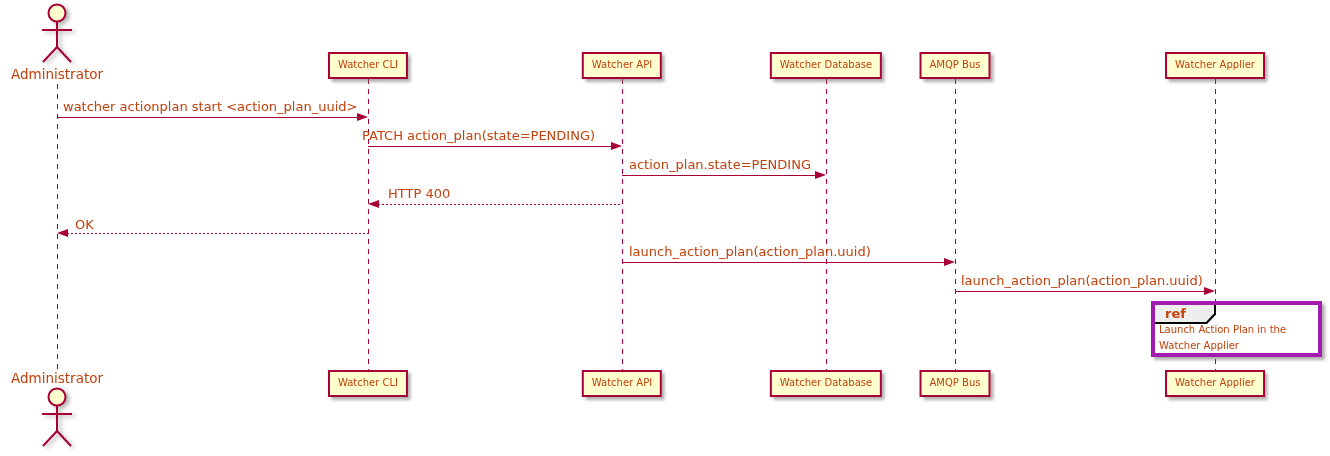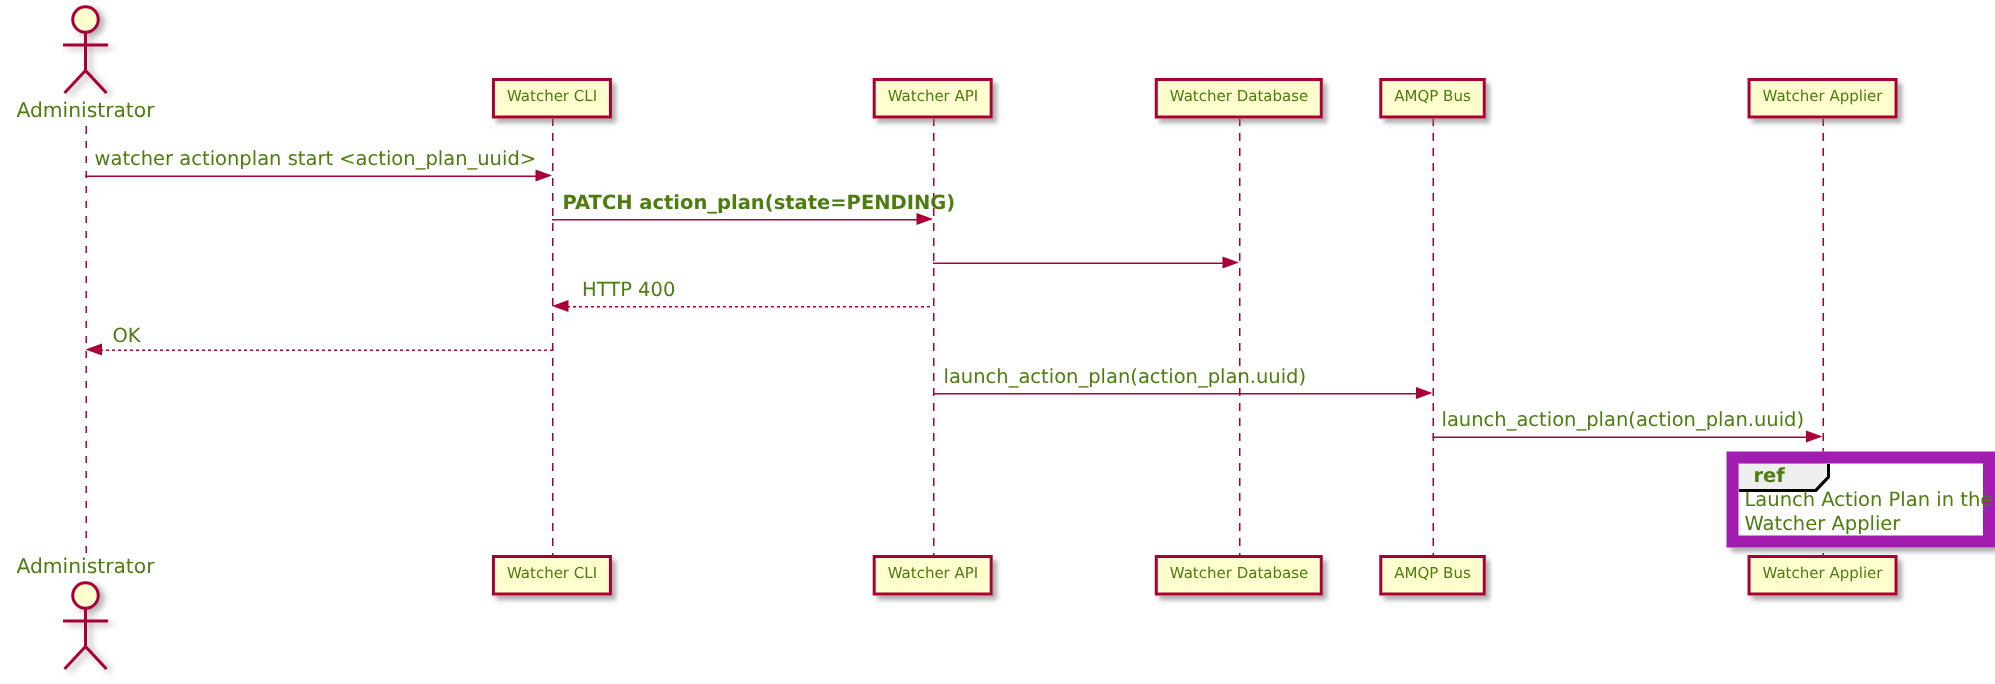--- a/index.html
+++ b/index.html
@@ -2,21 +2,21 @@
 <html><head>
 <meta charset="utf-8">
 <style>
   html, body { margin: 0; padding: 0; background: #ffffff; }
   .stage {
     position: relative;
     width: 1330px;
     height: 456px;
     background: #ffffff;
     font-family: "DejaVu Sans", "Liberation Sans", sans-serif;
-    color: #4d7c0f;
+    color: #c2410c;
     overflow: hidden;
   }
 
   
   .lifeline {
     position: absolute;
     width: 1px;
     background: repeating-linear-gradient(180deg, #A80036 0 5px, transparent 5px 10px);
   }
 
@@ -67,21 +67,21 @@
     z-index: 2;
     text-align: right;
   }
 
   
   .ref-box {
     position: absolute;
     left: 1151px; top: 301px;
     width: 163px; height: 48px;
     background: #ffffff;
-    border: 8px solid #a21caf;
+    border: 4px solid #a21caf;
     box-shadow: 3px 3px 3px rgba(110,110,110,0.55);
     z-index: 4;
   }
   .ref-tab-outer {
     position: absolute; top: 0; left: 0;
     width: 61px; height: 19px;
     background: #000000;
     clip-path: polygon(0 0, 100% 0, 100% 50%, calc(100% - 9px) 100%, 0 100%);
   }
   .ref-tab-inner {
@@ -89,21 +89,21 @@
     width: 59px; height: 17px;
     background: #EEEEEE;
     clip-path: polygon(0 0, 100% 0, 100% 50%, calc(100% - 8px) 100%, 0 100%);
   }
   .ref-keyword {
     position: absolute; top: 1px; left: 10px;
     font-size: 13px; font-weight: bold;
   }
   .ref-text {
     position: absolute; left: 4px; top: 17px;
-    font-size: 13px; line-height: 16px;
+    font-size: 10px; line-height: 16px;
     white-space: nowrap;
   }
 </style>
 </head>
 <body>
 
 <div class="stage">
 
   <div class="lifeline" style="left:57px;   top:84px; height:286px;"></div>
   <div class="lifeline" style="left:368px;  top:79px; height:291px;"></div>
@@ -124,24 +124,25 @@
   <div class="pbox" style="left:368px;  top:52px;">Watcher CLI</div>
   <div class="pbox" style="left:622px;  top:52px;">Watcher API</div>
   <div class="pbox" style="left:826px;  top:52px;">Watcher Database</div>
   <div class="pbox" style="left:955px;  top:52px;">AMQP Bus</div>
   <div class="pbox" style="left:1215px; top:52px;">Watcher Applier</div>
 
   <div class="msg-label" style="left:63px; top:99px;">watcher actionplan start &lt;action_plan_uuid&gt;</div>
   <div class="msg-line" style="left:57px; top:117px; width:301px;"></div>
   <div class="arrowhead right" style="left:357px; top:113px;"></div>
 
-  <div class="msg-label" style="left:375px; top:128px;font-weight:bold;">PATCH action_plan(state=PENDING)</div>
+  <div class="msg-label" style="left:362px; top:128px;">PATCH action_plan(state=PENDING)</div>
   <div class="msg-line" style="left:368px; top:146px; width:244px;"></div>
   <div class="arrowhead right" style="left:611px; top:142px;"></div>
 
+  <div class="msg-label" style="left:629px; top:157px;">action_plan.state=PENDING</div>
   <div class="msg-line" style="left:622px; top:175px; width:194px;"></div>
   <div class="arrowhead right" style="left:815px; top:171px;"></div>
 
   <div class="msg-label" style="left:388px; top:186px;">HTTP 400</div>
   <div class="msg-line dotted" style="left:378px; top:204px; width:244px;"></div>
   <div class="arrowhead left" style="left:368px; top:200px;"></div>
 
   <div class="msg-label" style="left:75px; top:217px;">OK</div>
   <div class="msg-line dotted" style="left:67px; top:233px; width:301px;"></div>
   <div class="arrowhead left" style="left:57px; top:229px;"></div>

